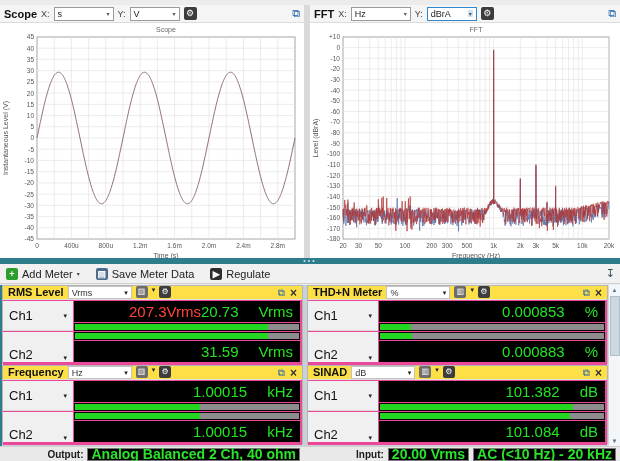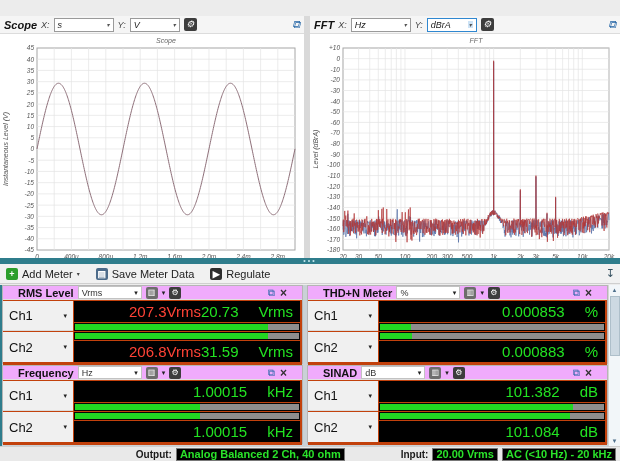--- a/index.html
+++ b/index.html
@@ -1,21 +1,21 @@
 <!DOCTYPE html>
 <html><head>
 <meta charset="utf-8">
 <style>
   html,body{margin:0;padding:0;background:#d8d8d8;}
   #app{position:relative;width:620px;height:461px;background:#ececec;overflow:hidden;
        font-family:"Liberation Sans",sans-serif;-webkit-font-smoothing:antialiased;}
   svg text{font-family:"Liberation Sans",sans-serif;}
 
   
-  .plots{position:absolute;top:16px;left:0;width:620px;height:258px;display:flex;font-style:italic;}
+  .plots{position:absolute;top:5px;left:0;width:620px;height:258px;display:flex;}
   .plot-panel{background:#ffffff;display:flex;flex-direction:column;}
   .scope-panel{width:304px;}
   .fft-panel{width:310px;}
   .v-split{width:6px;background:#d9d9d9;cursor:col-resize;}
   .p-header{height:17px;display:flex;align-items:center;gap:4px;padding:0 4px;
             background:#f5f5f5;border-bottom:1px solid #dcdcdc;}
   .p-title{font-weight:bold;font-size:11px;color:#111;}
   .ax-label{font-size:9px;color:#444;}
   .dd{height:12px;border:1px solid #9a9a9a;background:#fff;font-size:9px;color:#222;
       display:flex;align-items:center;justify-content:space-between;padding:0 3px;}
@@ -42,37 +42,37 @@
   .ico-play{background:#2d2d2d;}
   .tb-arrow{font-size:6px;color:#444;}
   .pin{position:absolute;right:5px;top:3px;color:#35505f;font-size:11px;}
 
   
   .left-strip{position:absolute;top:285px;left:0;width:2px;height:162px;background:#2f7d8c;}
   .meters{position:absolute;top:285px;left:2px;width:606px;height:161px;display:grid;
           grid-template-columns:1fr 1fr;grid-template-rows:79px 79px;gap:1px 4px;
           background:#c9d1d6;overflow:hidden;}
   .meter{background:#f2f2f2;border:1px solid #b5b5b5;display:flex;flex-direction:column;box-sizing:border-box;}
-  .m-header{height:15px;display:flex;align-items:center;gap:4px;padding:0 15px;background:#f0abfc;
+  .m-header{height:15px;display:flex;gap:4px;padding:0 5px;background:#fde047;
             border-bottom:1px solid #e0e0e0;font-size:11px;color:#111;}
   .m-title{font-weight:bold;}
   .m-dd{width:56px;height:11px;border:1px solid #c2c2c2;background:#fff;font-size:9px;color:#333;
         display:flex;align-items:center;justify-content:space-between;padding:0 3px;}
   .mini-btn{width:12px;height:12px;border-radius:2px;text-align:center;font-size:8px;line-height:12px;color:#fff;}
   .btn-disp{background:#6d6d6d;}
   .btn-gear{background:#3d3d3d;}
   .m-right{margin-left:auto;display:flex;align-items:center;gap:5px;}
   .m-pop{color:#2264a5;font-size:10px;}
   .m-close{color:#333;font-size:12px;font-weight:bold;line-height:10px;}
   .m-body{flex:1;display:grid;grid-template-columns:70px 1fr;grid-template-rows:21px 8px 8px 21px;
-          gap:1px;padding:1px 2px 3px 0;background:#c2410c;}
+          gap:1px;padding:1px 2px 3px 0;background:#ec4899;}
   .ch-cell{background:#f0f0f0;display:flex;align-items:center;justify-content:space-between;
            padding:0 6px;font-size:13px;color:#111;}
   .ch1-cell{grid-row:1/3;border-bottom:1px solid #dadada;}
-  .ch2-cell{grid-row:3/5;}
+  .ch2-cell{grid-row:3/5;align-items:flex-end;}
   .tri{font-size:7px;color:#222;}
   .display{grid-column:2;background:#000;display:flex;align-items:center;justify-content:flex-end;
            font-size:15px;color:#22e322;padding-right:7px;overflow:hidden;}
   .display .val{margin-right:20px;}
   .display .peak{color:#ff4336;}
   .bars{grid-column:2;background:#060606;display:flex;flex-direction:column;justify-content:space-evenly;padding:0 1px;}
   .bar{height:3px;background:#8d8d8d;position:relative;overflow:hidden;}
   .bar-fill{position:absolute;left:0;top:0;height:100%;background:#22d622;}
 
   
@@ -82,21 +82,21 @@
   .sc-arrow{font-size:6px;color:#50708c;padding:2px 0;}
   .sc-thumb{width:8px;flex:0 0 58px;background:#cdd9e2;border:1px solid #aebfca;margin:1px 0;}
   .sc-track{flex:1;}
 
   
   .statusbar{position:absolute;left:0;bottom:0;width:620px;height:15px;background:#e9e9e9;
              border-top:1px solid #cfcfcf;display:flex;align-items:center;justify-content:flex-end;
              font-size:10px;color:#1a1a1a;gap:4px;padding-right:4px;box-sizing:border-box;}
   .sb-label{font-weight:bold;margin-left:24px;}
   .badge{background:#000;color:#2ae22a;border:1px solid #787878;padding:0 3px;height:11px;
-         line-height:11px;font-size:11px;font-weight:bold;}
+         line-height:11px;font-size:14px;font-weight:bold;}
 </style>
 </head>
 <body>
 
 <div id="app">
 
   <div class="plots">
 
     <div class="plot-panel scope-panel">
       <div class="p-header">
@@ -350,21 +350,20 @@
             </div>
           <div class="bar">
               <div class="bar-fill" style="width: 86%;"></div>
             </div>
         </div>
         <div class="ch-cell ch2-cell">
           <span>Ch2</span>
           <span class="tri">▾</span>
         </div>
         <div class="display">
-          <span class="peak">206.8Vrms</span>
           <span class="val">31.59</span>
           <span class="unit">Vrms</span>
         </div>
       </div>
     </div>
 
     <div class="meter">
       <div class="m-header">
         <span class="m-title">THD+N Meter</span>
         <span class="m-dd">

